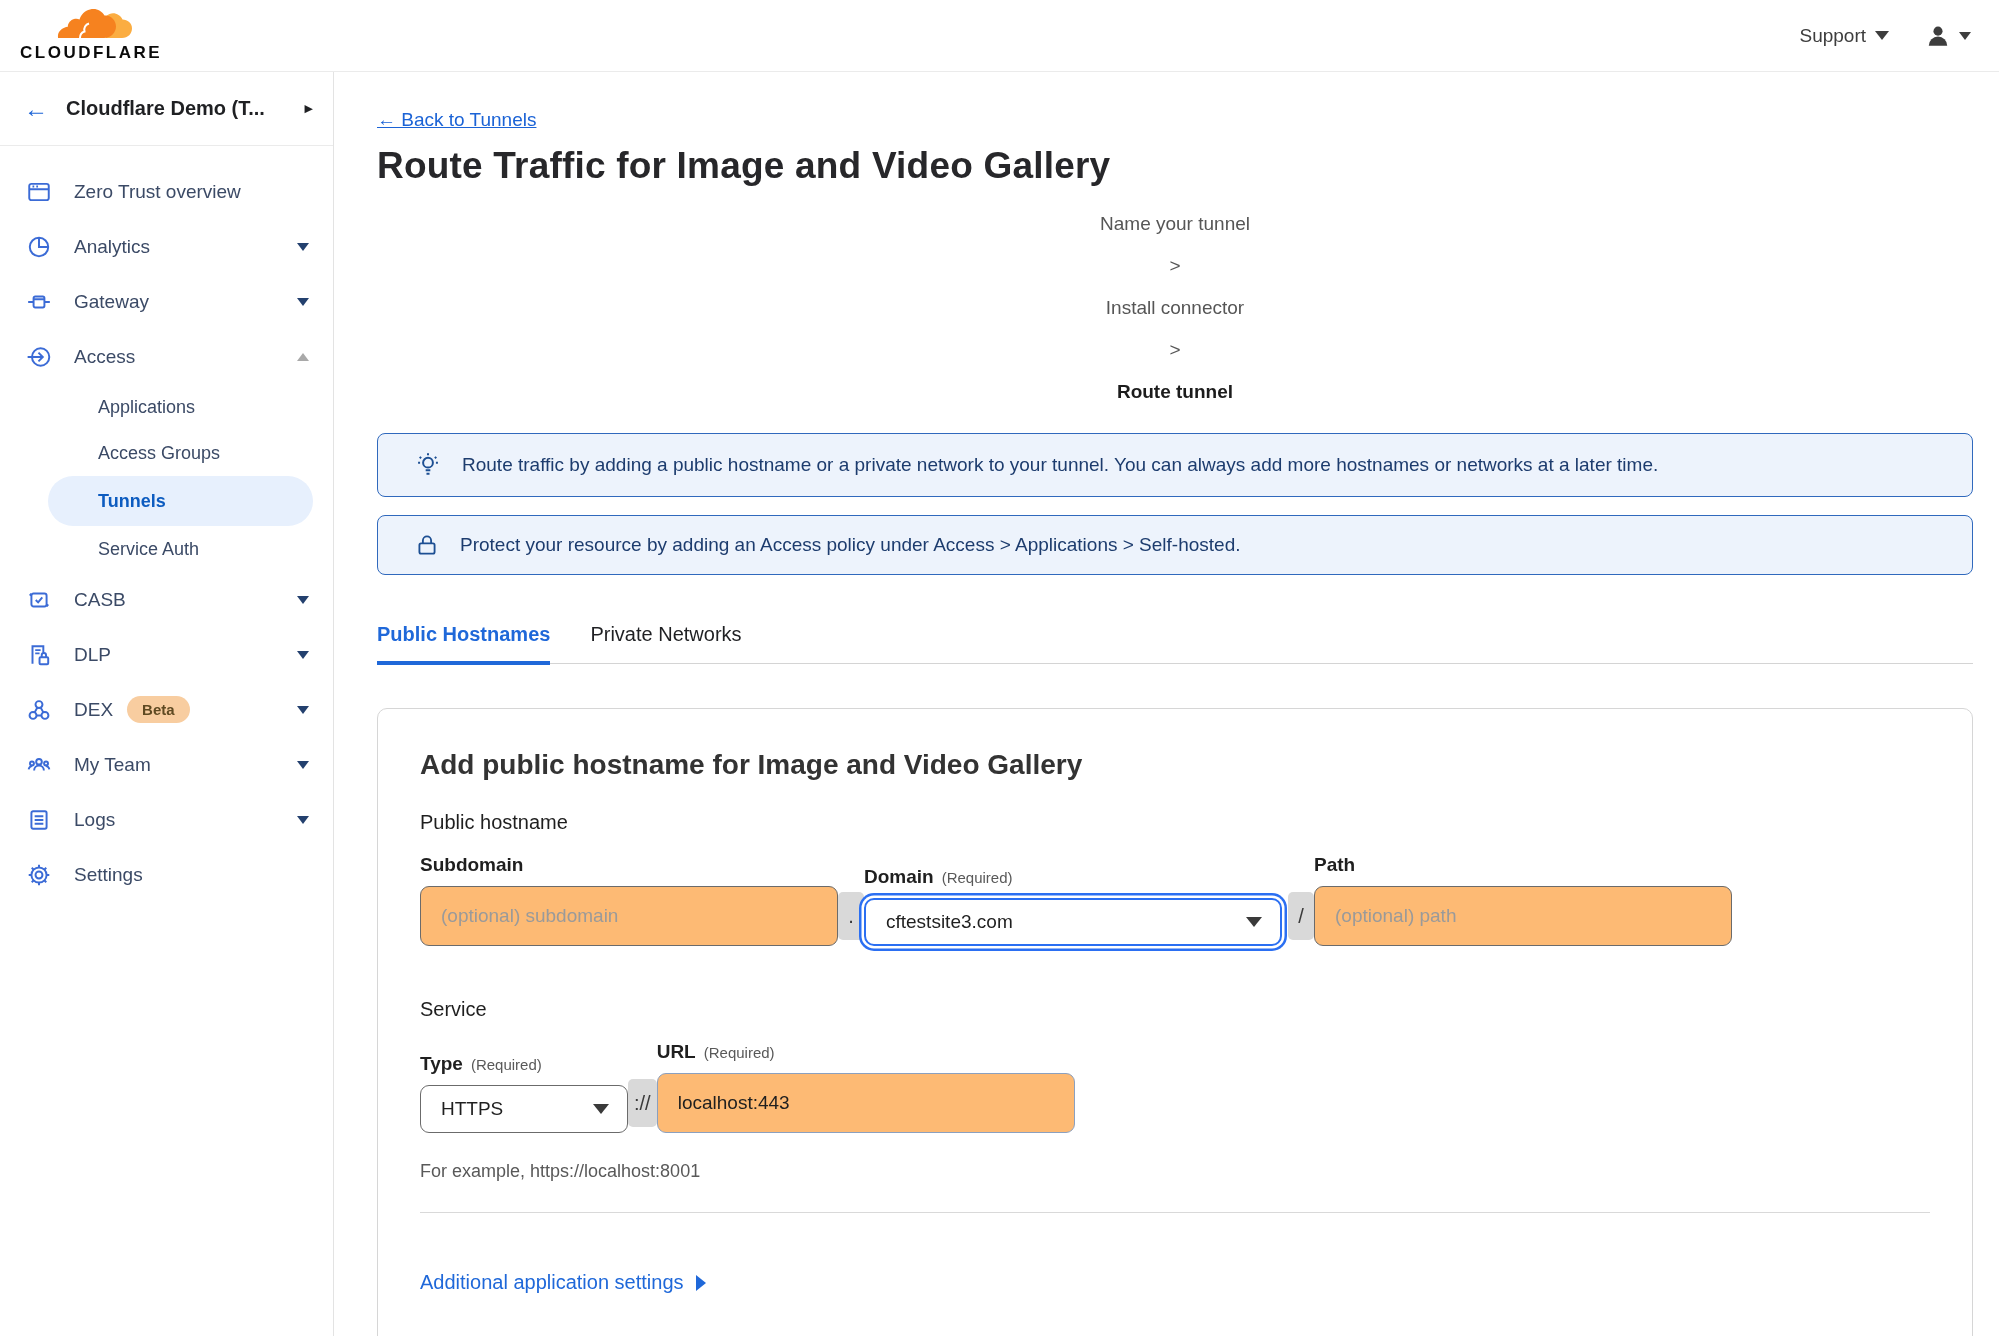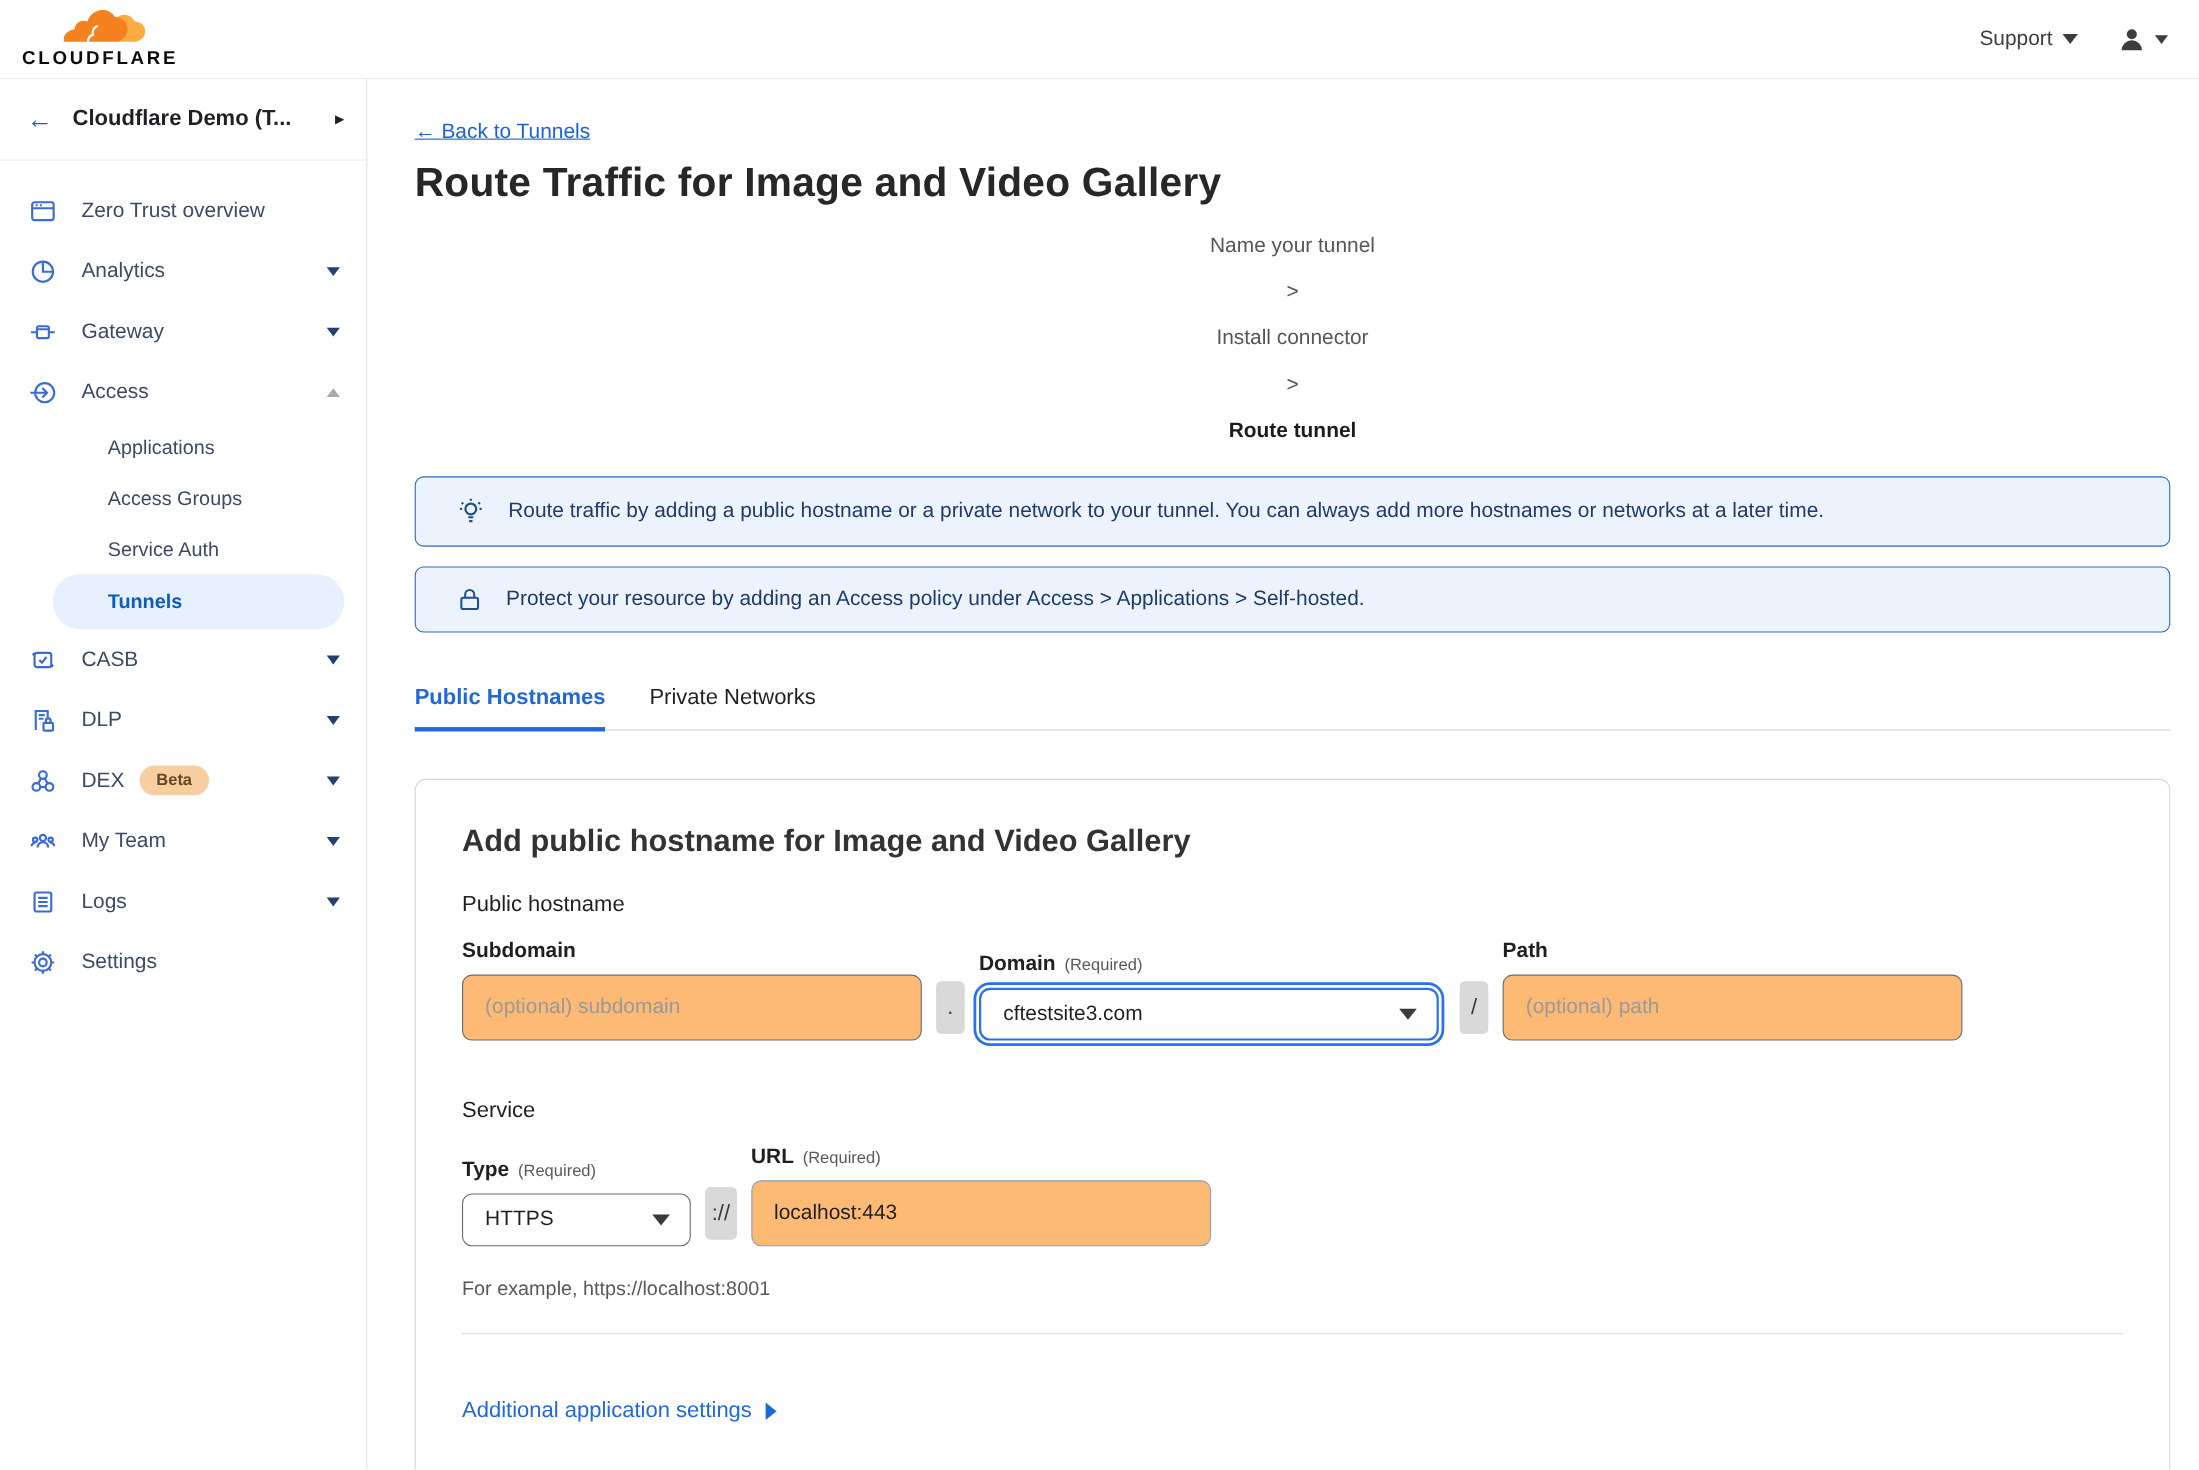--- a/index.html
+++ b/index.html
@@ -58,21 +58,21 @@
   .banner .bicon { flex:none; display:flex; }
 
   .tabs { margin-top:48px; display:flex; gap:40px; border-bottom:1px solid #d4d4d4; }
   .tab { font-size:20px; padding-bottom:15px; cursor:pointer; color:#1f2023; position:relative; }
   .tab.active { color:#1f68d9; font-weight:700; border-bottom:4px solid #1f68d9; margin-bottom:-2px; }
 
   .card { margin-top:44px; border:1px solid #d6d6d6; border-radius:10px; background:#fff;
     padding:40px 42px 56px 42px; }
   .card-title { font-size:28px; font-weight:700; color:#333; }
   .section-label { font-size:20px; color:#1f1f1f; margin-top:30px; }
-  .field-row { display:flex; align-items:flex-end; gap:13px; margin-top:20px; }
+  .field-row { display:flex; align-items:flex-end; margin-top:20px; }
   .field { display:flex; flex-direction:column; }
   .field-label { font-size:19px; font-weight:700; color:#1f1f1f; margin-bottom:10px; }
   .req-hint { font-size:15px; font-weight:400; color:#595959; margin-left:8px; }
   .tinput { height:60px; border:1px solid #6b6b6b; border-radius:9px; font-size:19px;
     padding:0 20px; color:#1f1f1f; font-family:"Liberation Sans",sans-serif; background:#fdba74; outline:none; }
   .tinput::placeholder { color:#9a9a9a; }
   .w-field { width:418px; }
   .sep-box { height:48px; min-width:26px; background:#d9d9d9; border-radius:5px;
     display:flex; align-items:center; justify-content:center; font-size:20px; color:#3a3a3a;
     margin-bottom:6px; padding:0 6px; }
@@ -165,25 +165,25 @@
         </svg>
         <span class="nav-label">Access</span>
         <span class="nav-caret up"></span>
       </div>
       <div class="sub-item">
         <span>Applications</span>
       </div>
       <div class="sub-item">
         <span>Access Groups</span>
       </div>
+      <div class="sub-item active">
+        <span>Tunnels</span>
+      </div>
       <div class="sub-item">
         <span>Service Auth</span>
-      </div>
-      <div class="sub-item active">
-        <span>Tunnels</span>
       </div>
       <div class="nav-item">
         <svg class="nicon" viewBox="0 0 24 24" fill="none" stroke="#3b6bd6" stroke-width="1.8">
           <rect x="5" y="6" width="14" height="12" rx="2"></rect>
             <path d="M9 12 l2.2 2.2 L15 9.5 M5 6 l-1.5 2 M19 18 l1.5 -2"></path>
         </svg>
         <span class="nav-label">CASB</span>
         <span class="nav-caret"></span>
       </div>
       <div class="nav-item">

